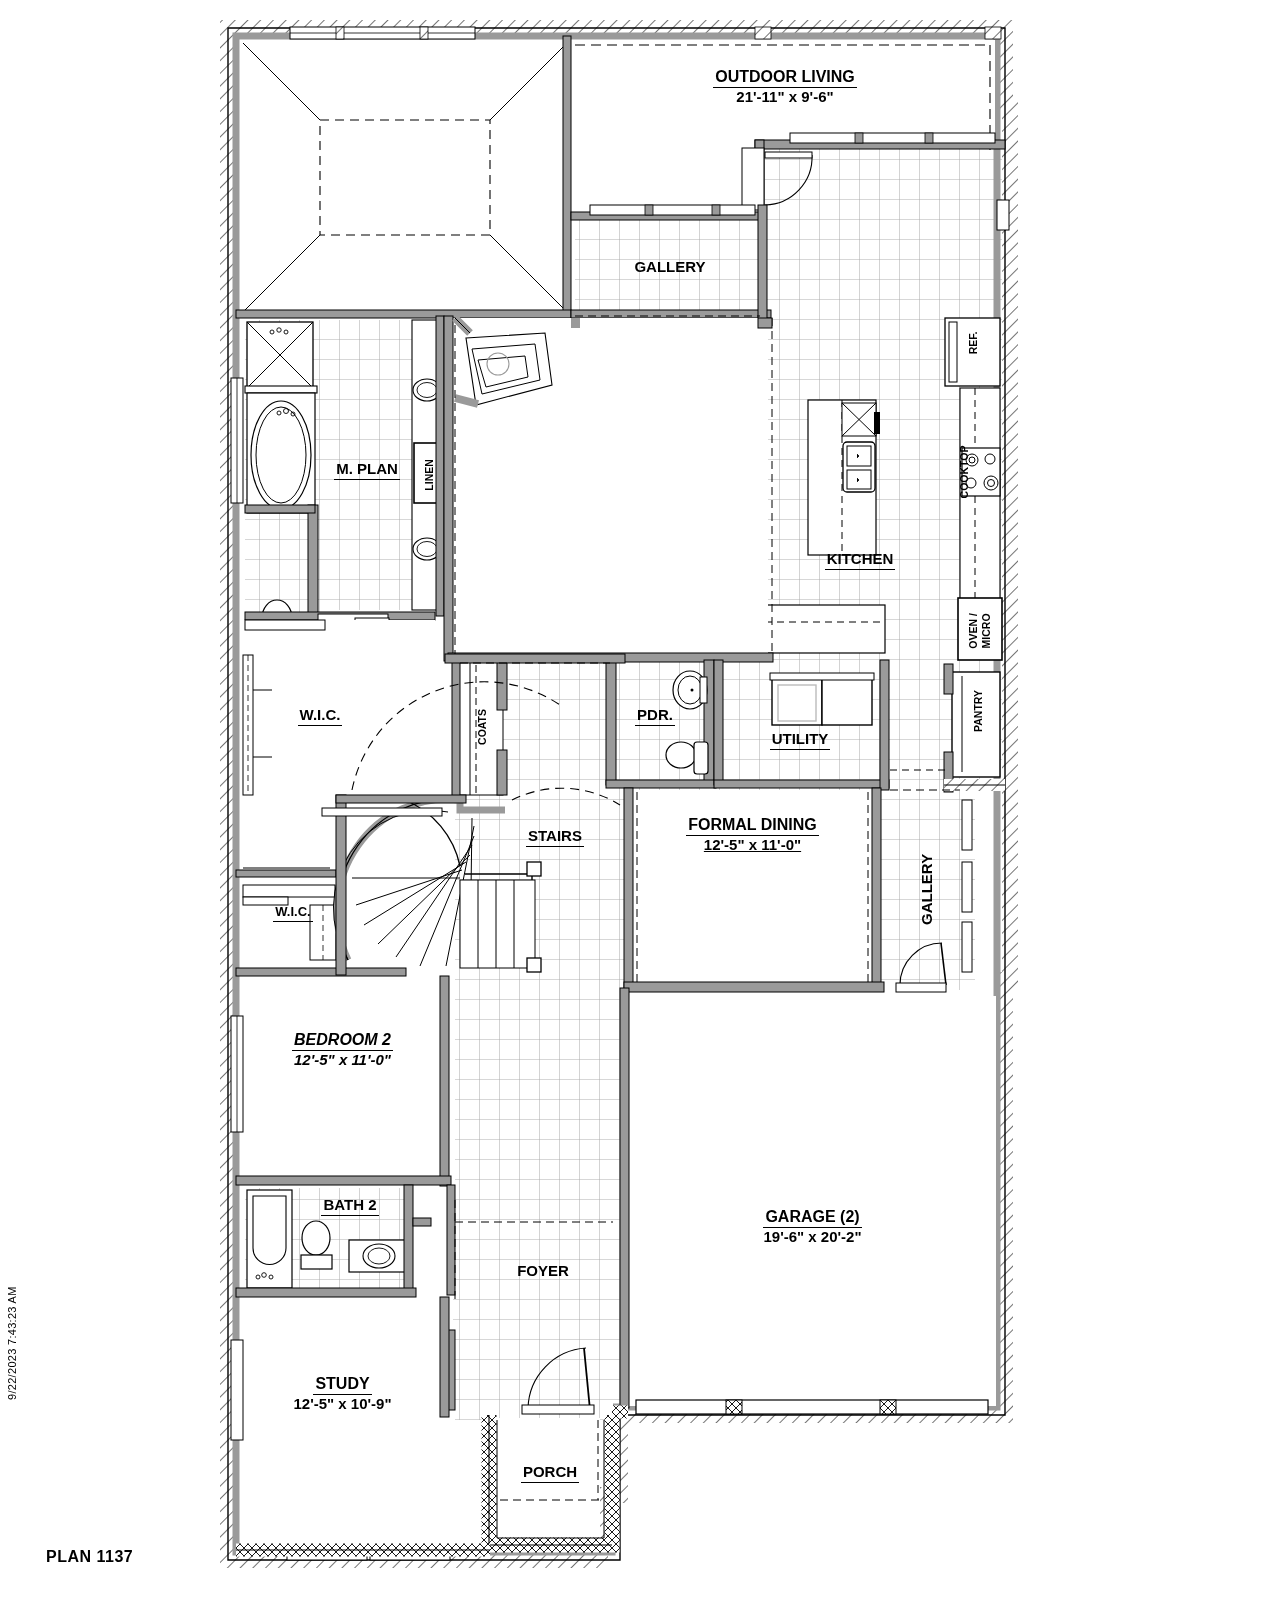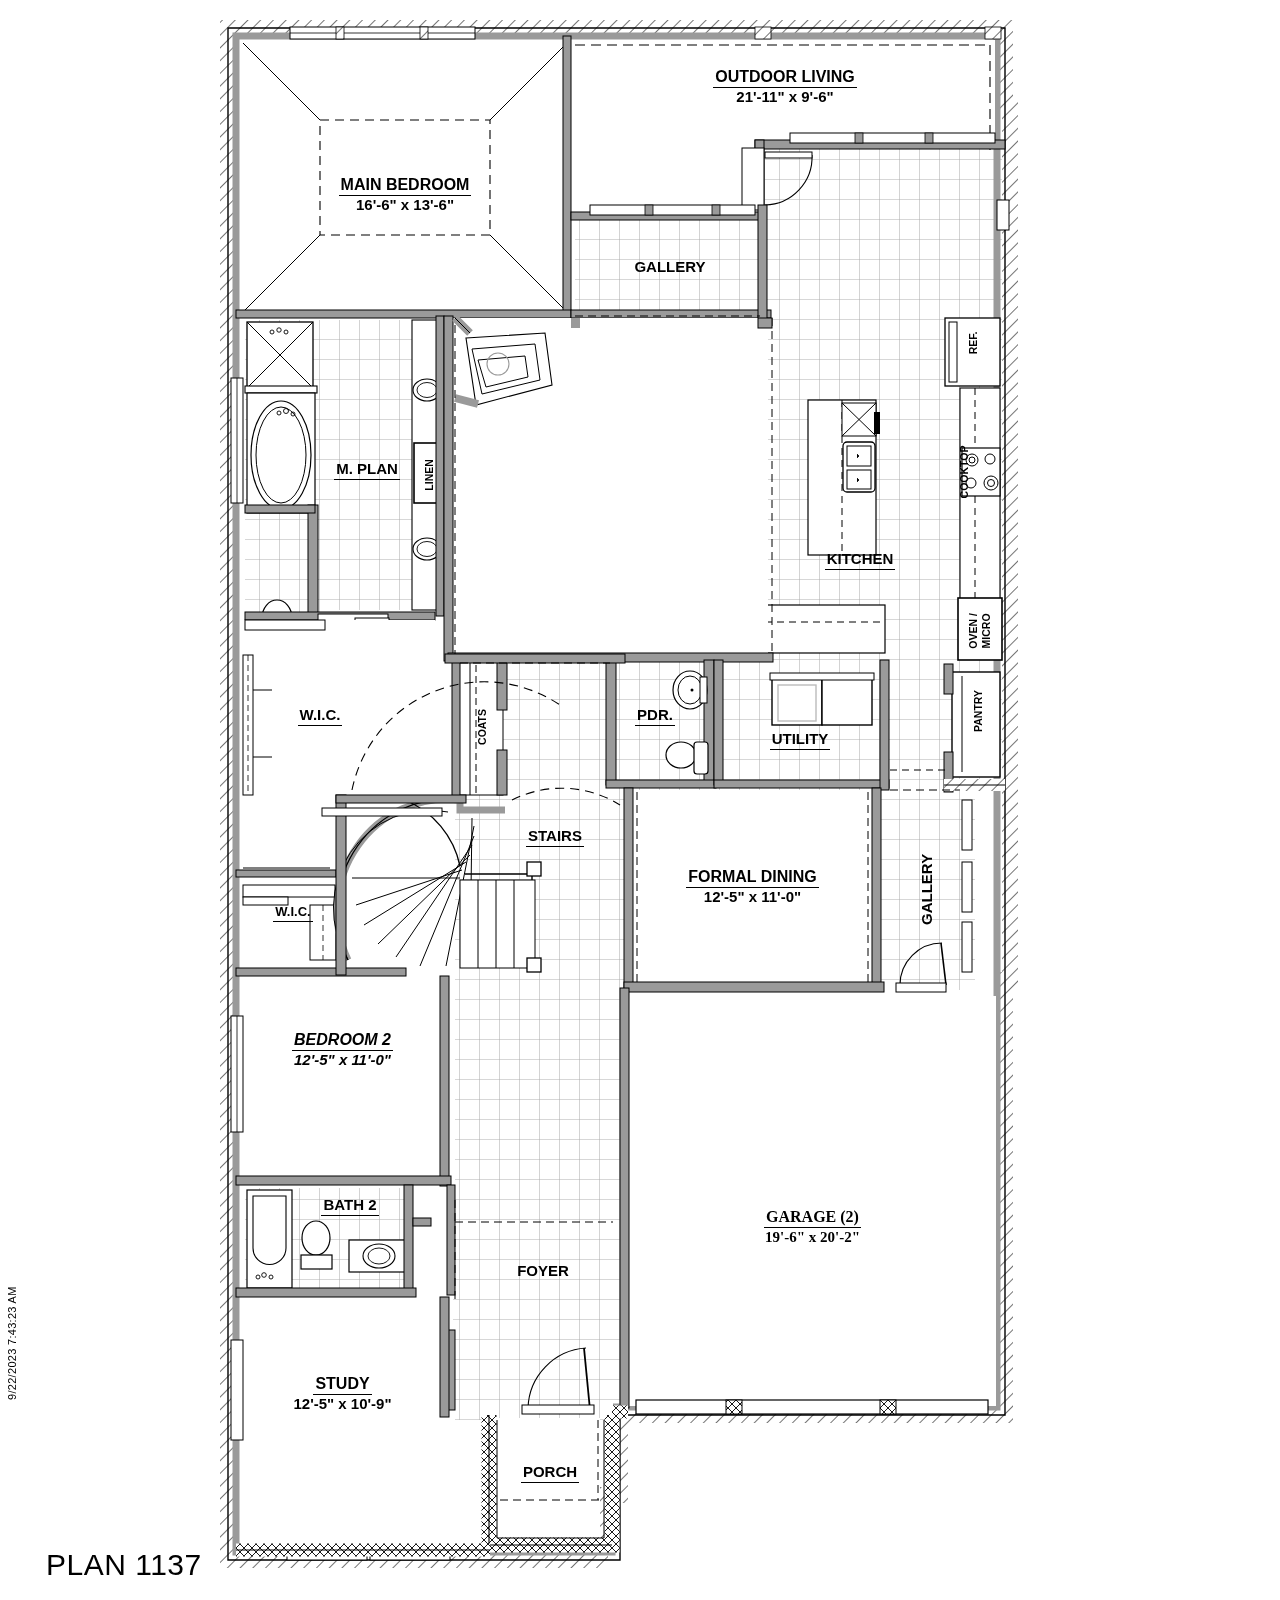--- a/index.html
+++ b/index.html
@@ -10,21 +10,21 @@
 
   
   #timestamp{
     position:absolute;left:6px;top:1400px;
     font-size:11px;letter-spacing:.3px;
     transform:rotate(-90deg);transform-origin:left top;
     white-space:nowrap;color:#000;
   }
   #plantitle{
     position:absolute;left:46px;top:1548px;
-    font-size:30px;font-weight:normal;letter-spacing:.5px;
+    font-size:16px;font-weight:bold;letter-spacing:.5px;
   }
 
   
   .lbl{position:absolute;text-align:center;line-height:1.12;
        white-space:nowrap;pointer-events:none;}
   .lbl .nm{font-weight:bold;display:inline-block;
            border-bottom:1.6px solid #000;padding:0 2px 1px;}
   .lbl .dim{font-weight:bold;display:block;margin-top:1px;}
   .lbl.big .nm{font-size:16px;}
   .lbl.big .dim{font-size:15px;}
@@ -513,24 +513,20 @@
     <rect x="758" y="318" width="14" height="10" fill="#9a9a9a"></rect>
     <rect x="758" y="318" width="14" height="10" fill="none" stroke="#000" stroke-width="1"></rect>
     <rect x="445" y="654" width="180" height="9" fill="#9a9a9a"></rect>
     <rect x="445" y="654" width="180" height="9" fill="none" stroke="#000" stroke-width="1"></rect>
     <line x1="460" y1="663" x2="610" y2="663" stroke="#000" stroke-width="1" stroke-dasharray="8,5"></line>
     <line x1="890" y1="790" x2="960" y2="790" stroke="#000" stroke-width="1" stroke-dasharray="8,5"></line>
     <line x1="890" y1="770" x2="945" y2="770" stroke="#000" stroke-width="1" stroke-dasharray="7,5"></line>
   </g>
 </svg>
 
-<div class="lbl big" style="left:245px;top:176px;width:320px;">
-  <span class="nm">MAIN BEDROOM</span>
-  <span class="dim">16'-6" x 13'-6"</span>
-</div>
 
 <div class="lbl big" style="left:590px;top:68px;width:390px;">
   <span class="nm">OUTDOOR LIVING</span>
   <span class="dim">21'-11" x 9'-6"</span>
 </div>
 
 
 <div class="lbl med noul" style="left:575px;top:258px;width:190px;">
   <span class="nm">GALLERY</span>
 </div>
@@ -584,39 +580,39 @@
 </div>
 
 <div class="lbl med" style="left:740px;top:730px;width:120px;">
   <span class="nm">UTILITY</span>
 </div>
 
 <div class="lbl med" style="left:505px;top:827px;width:100px;">
   <span class="nm">STAIRS</span>
 </div>
 
-<div class="lbl big" style="left:640px;top:868px;width:225px;">
+<div class="lbl big" style="left:640px;top:816px;width:225px;text-decoration:underline;">
   <span class="nm">FORMAL DINING</span>
   <span class="dim">12'-5" x 11'-0"</span>
 </div>
 
 <div class="lbl med noul vert" style="left:877px;top:880px;width:100px;">
   <span class="nm">GALLERY</span>
 </div>
 
 <div class="lbl big" style="left:250px;top:1031px;width:185px;font-style:italic;">
   <span class="nm">BEDROOM 2</span>
   <span class="dim">12'-5" x 11'-0"</span>
 </div>
 
 <div class="lbl med" style="left:295px;top:1196px;width:110px;">
   <span class="nm">BATH 2</span>
 </div>
 
-<div class="lbl big" style="left:700px;top:1208px;width:225px;font-family:Liberation Serif, serif;">
+<div class="lbl big" style="left:700px;top:1208px;width:225px;">
   <span class="nm">GARAGE (2)</span>
   <span class="dim">19'-6" x 20'-2"</span>
 </div>
 
 <div class="lbl med noul" style="left:493px;top:1262px;width:100px;">
   <span class="nm">FOYER</span>
 </div>
 
 <div class="lbl big" style="left:250px;top:1375px;width:185px;">
   <span class="nm">STUDY</span>

